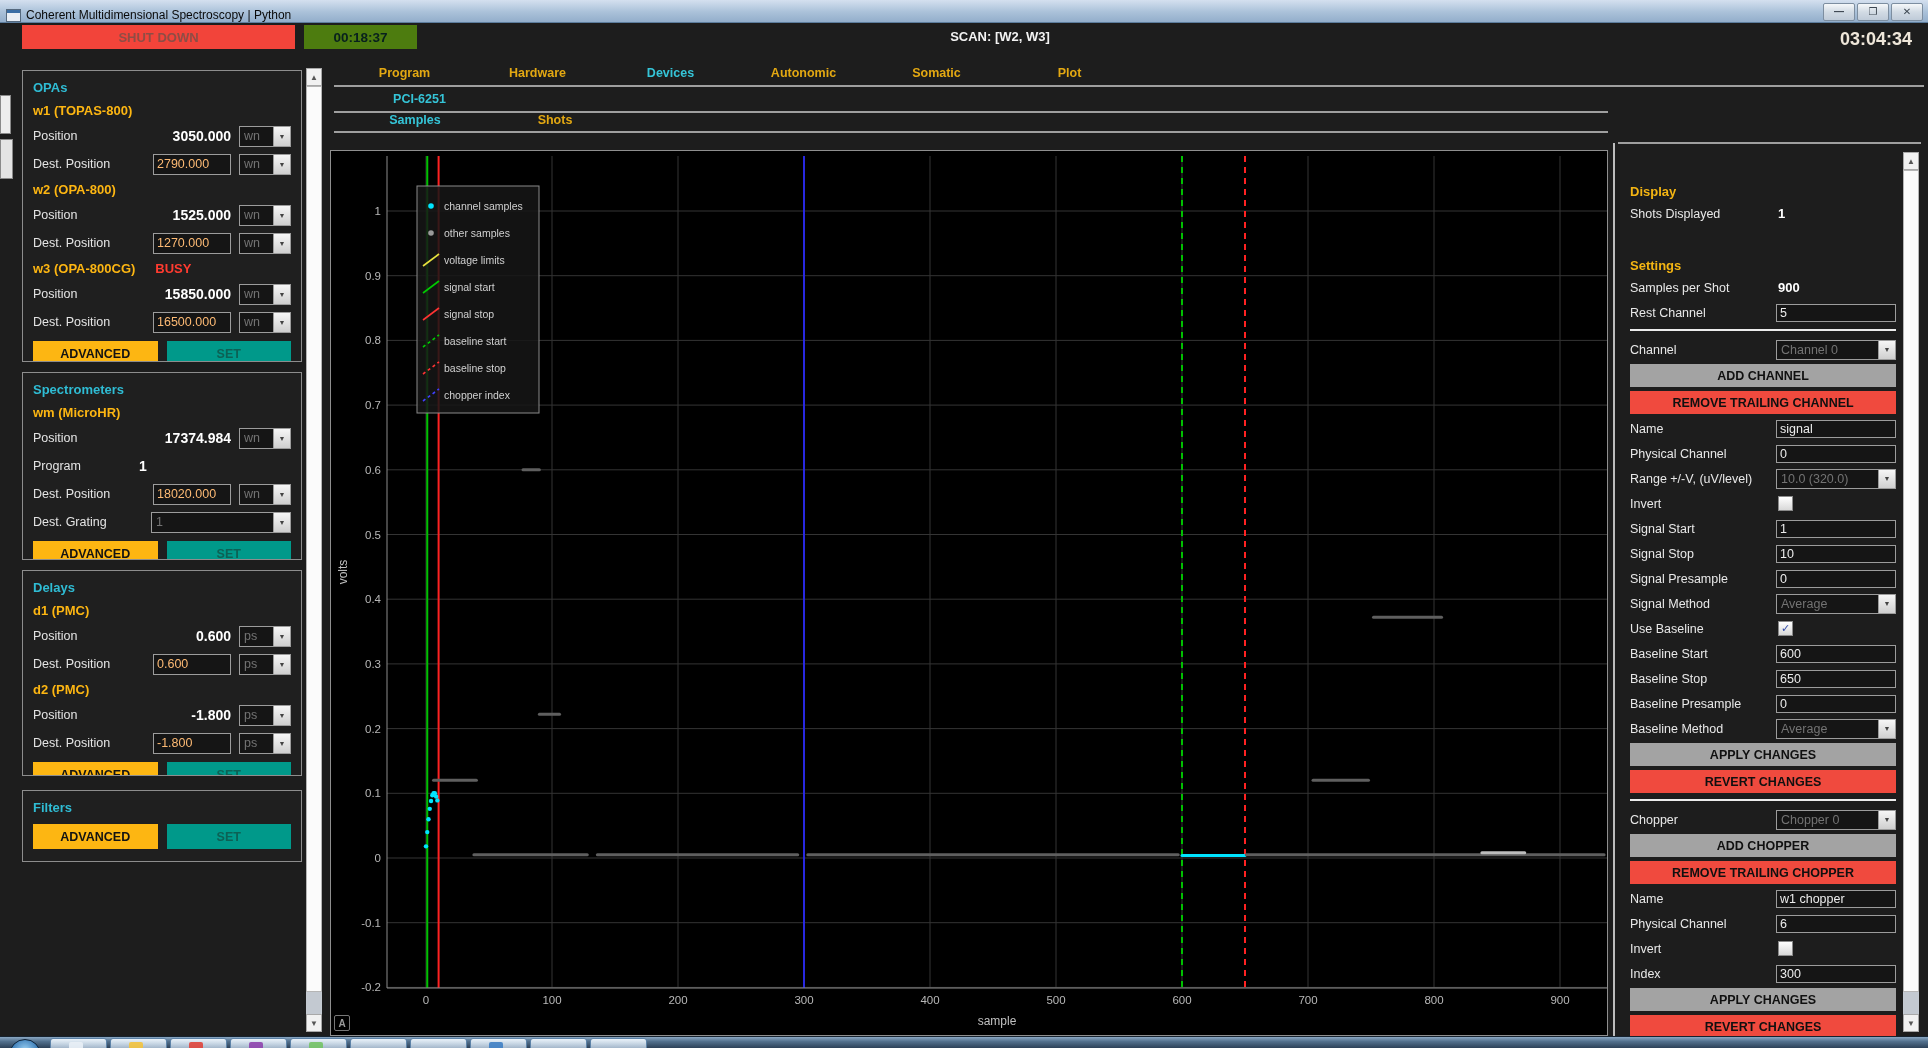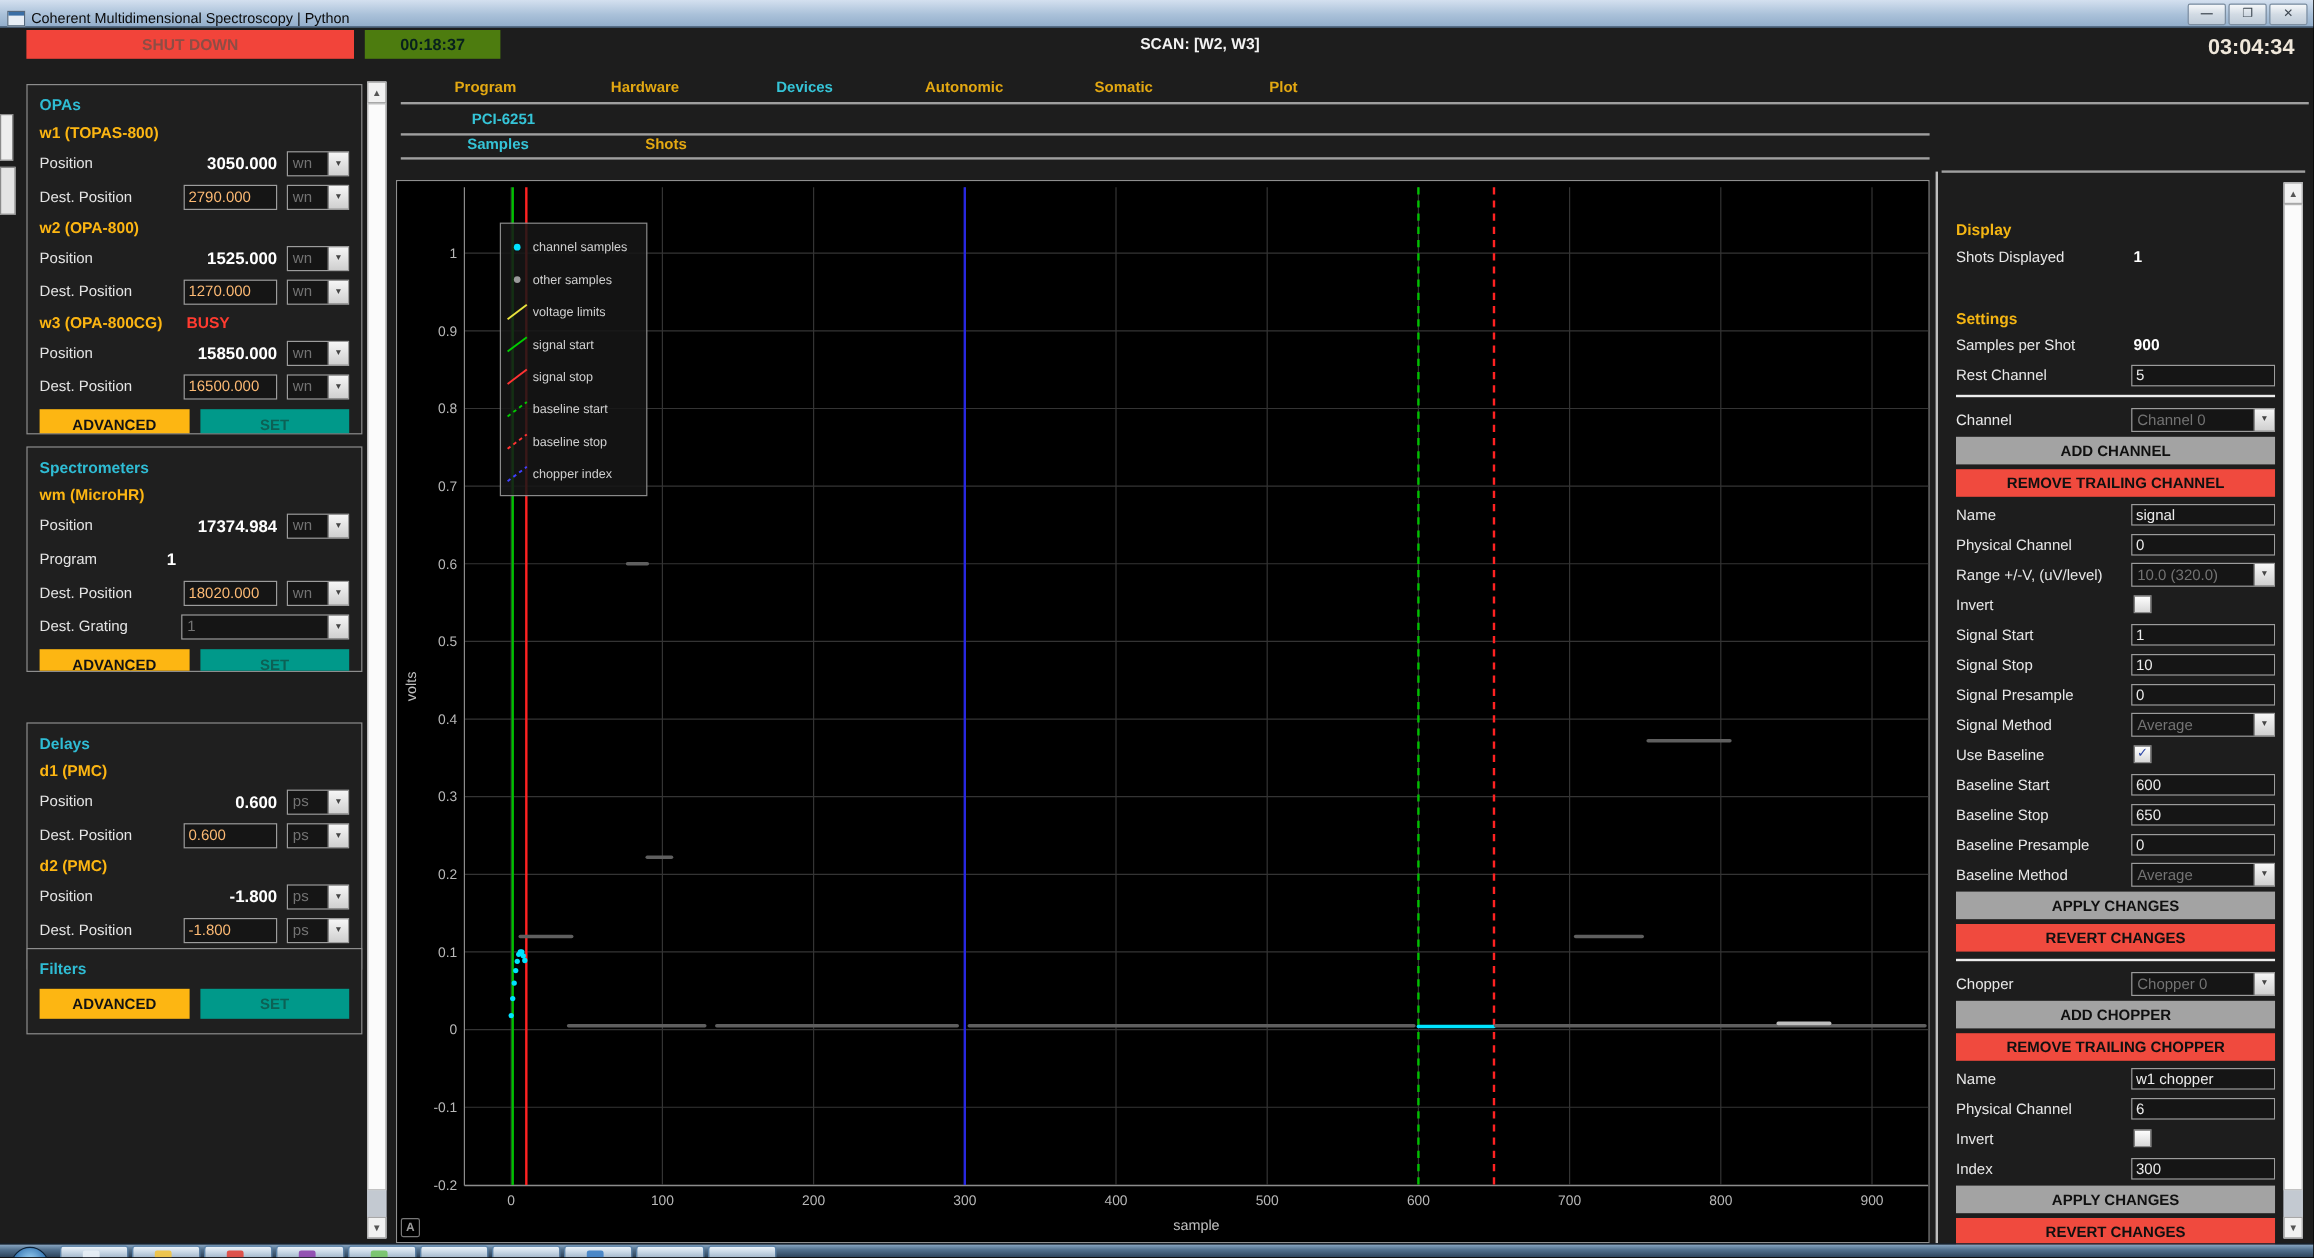--- a/index.html
+++ b/index.html
@@ -220,21 +220,21 @@
           <span class="val">1</span>
           <span class="dd-btn">▼</span>
         </span>
     </div>
     <div class="btn-row">
       <div class="btn btn-adv">ADVANCED</div>
       <div class="btn btn-set">SET</div>
     </div>
   </div>
 
-  <div class="sbox" style="top:602px;height:206px;">
+  <div class="sbox" style="top:570px;height:206px;">
     <div class="sbox-title">Delays</div>
     <div class="hw-name">d1 (PMC)</div>
     <div class="row">
       <span class="row-label">Position</span>
       <span class="static-val">0.600</span>
       <span class="dd dd-unit">
           <span class="val">ps</span>
           <span class="dd-btn">▼</span>
         </span>
     </div>

